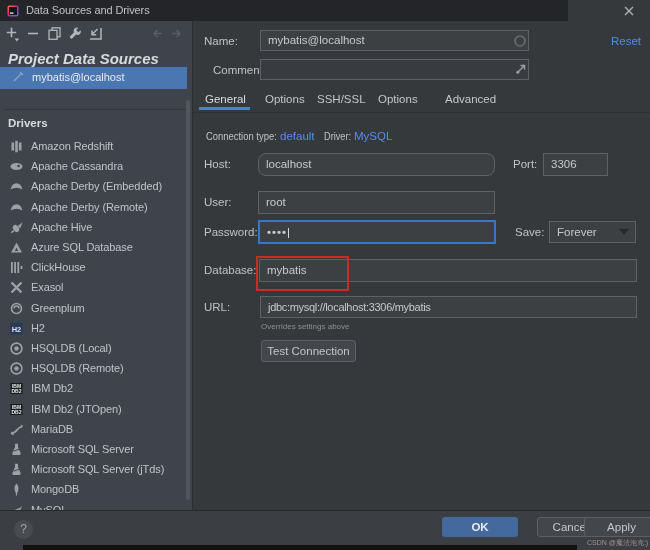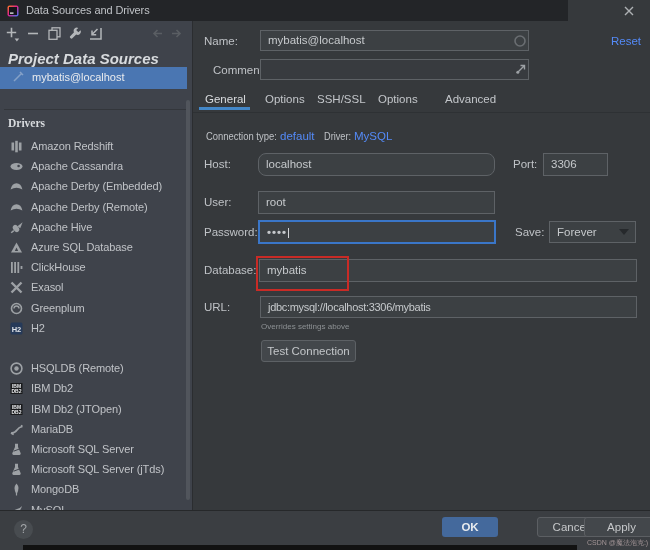--- a/index.html
+++ b/index.html
@@ -15,21 +15,21 @@
 
 #leftpanel { position:absolute; left:0; top:21px; width:192px; height:489px; background:#3f434b; overflow:hidden; }
 #divider { position:absolute; left:192px; top:21px; width:1px; height:489px; background:#2b2d30; }
 #lscroll { position:absolute; left:186px; top:100px; width:4px; height:400px; background:#51555c; border-radius:2px; }
 
 .tbico { position:absolute; top:6px; }
 #hdr1 { position:absolute; left:8px; top:29px; font-size:15px; font-weight:bold; color:#d8dbde;font-style:italic; }
 #selrow { position:absolute; left:0; top:46px; width:187px; height:22px; background:#4a76b2; }
 #selrow span { position:absolute; left:32px; top:4px; font-size:11px; color:#e9ebee; }
 #sep1 { position:absolute; left:4px; top:88px; width:182px; height:1px; background:#33363b; }
-#hdr2 { position:absolute; left:8px; top:96px; font-size:11.5px; font-weight:bold; color:#d8dbde;font-family:Liberation Serif, serif; }
+#hdr2 { position:absolute; left:8px; top:96px; font-size:11.5px; font-weight:bold; color:#d8dbde; }
 
 .drow { position:absolute; left:0; width:206px; height:20px; }
 .drow svg { position:absolute; left:10px; top:4px; }
 .drow span { position:absolute; left:31px; top:4px; font-size:11px; letter-spacing:-0.1px; color:#c0c3c7; white-space:nowrap; }
 
 
 #rightpanel { position:absolute; left:193px; top:21px; width:457px; height:489px; background:#36393c; }
 .lbl { position:absolute; font-size:11.5px; color:#bfc2c6; }
 .fld { position:absolute; background:#3c4043; border:1px solid #5e6266; font-size:11.5px; color:#c6c9cc; line-height:19px; padding-left:7px; white-space:nowrap; }
 .lnk { color:#548af7; }
@@ -39,21 +39,21 @@
 #tabul { position:absolute; left:6px; top:86px; width:51px; height:3px; background:#4387c8; }
 
 #redbox { position:absolute; left:63px; top:235px; width:93px; height:35px; border:2px solid #c92b26; }
 
 #testbtn { position:absolute; left:68px; top:319px; width:95px; height:22px; background:#43474b; border:1px solid #5d6165; border-radius:3px; font-size:11.5px; color:#c3c6c9; text-align:center; line-height:20px; }
 
 
 #bottombar { position:absolute; left:0; top:510px; width:650px; height:40px; background:#3b3e42; border-top:1px solid #26282a; }
 #helpbtn { position:absolute; left:14px; top:9px; width:19px; height:19px; border-radius:50%; background:#484c50; color:#a2a5a8; font-size:12px; text-align:center; line-height:19px; }
 .btn { position:absolute; top:6px; height:20px; border-radius:3px; font-size:11.5px; text-align:center; }
-#okbtn { left:442px; width:56px; background:#44699c; color:#e8ebee; font-weight:bold; line-height:20px; }
+#okbtn { left:442px; width:76px; background:#44699c; color:#e8ebee; font-weight:bold; line-height:20px; }
 #cancelbtn { left:510px; width:67px; background:#43474b; border:1px solid #5c5f63; color:#c6c8ca; line-height:18px;margin-left:27px; }
 #applybtn { left:584px; width:75px; background:#43474b; border:1px solid #5c5f63; color:#c6c8ca; line-height:18px; }
 #blackstrip { position:absolute; left:23px; top:545px; width:554px; height:5px; background:#121212; }
 #watermark { position:absolute; left:587px; top:538px; font-size:7px; color:#a29496; white-space:nowrap; }
 </style>
 </head>
 <body>
 <div id="app">
 
   <div id="titlebar">
@@ -178,20 +178,27 @@
         </svg>
         <span>Greenplum</span>
       </div>
     <div class="drow" style="top:297px">
         <svg width="13" height="13">
           <rect x="0.5" y="0.5" width="12" height="12" rx="1.5" fill="#263a59"></rect>
           <text x="6.5" y="9.5" font-size="7.5" font-weight="bold" fill="#dfe3e8" text-anchor="middle" font-family="Liberation Sans">H2</text>
         </svg>
         <span>H2</span>
       </div>
+    <div class="drow" style="top:317px">
+        <svg width="13" height="13">
+          <circle cx="6.5" cy="6.5" r="5.4" fill="none" stroke="#9da1a5" stroke-width="1.6"></circle>
+          <circle cx="6.5" cy="6.5" r="2.2" fill="#9da1a5"></circle>
+        </svg>
+        <span>HSQLDB (Local)</span>
+      </div>
     <div class="drow" style="top:337px">
         <svg width="13" height="13">
           <circle cx="6.5" cy="6.5" r="5.4" fill="none" stroke="#9da1a5" stroke-width="1.6"></circle>
           <circle cx="6.5" cy="6.5" r="2.2" fill="#9da1a5"></circle>
         </svg>
         <span>HSQLDB (Remote)</span>
       </div>
     <div class="drow" style="top:357px">
         <svg width="13" height="13">
           <rect x="0.5" y="1" width="12" height="11" fill="#191a1c"></rect>

